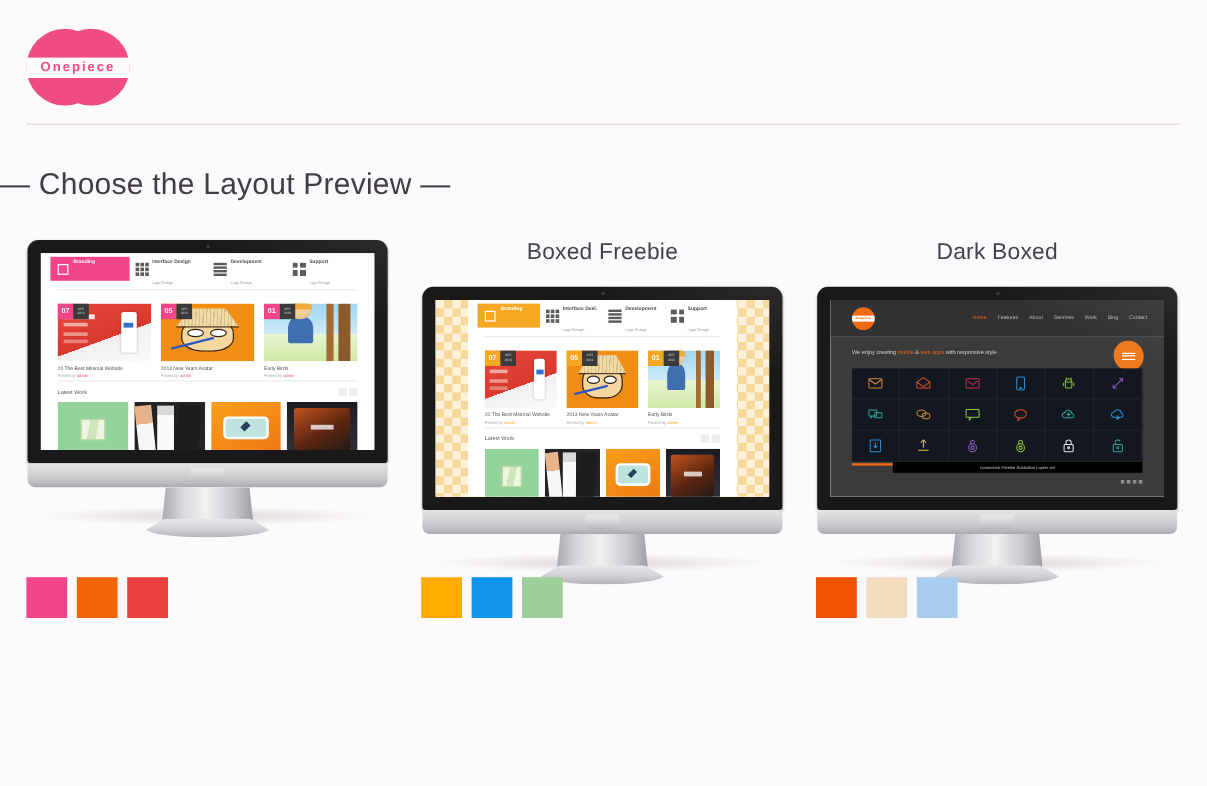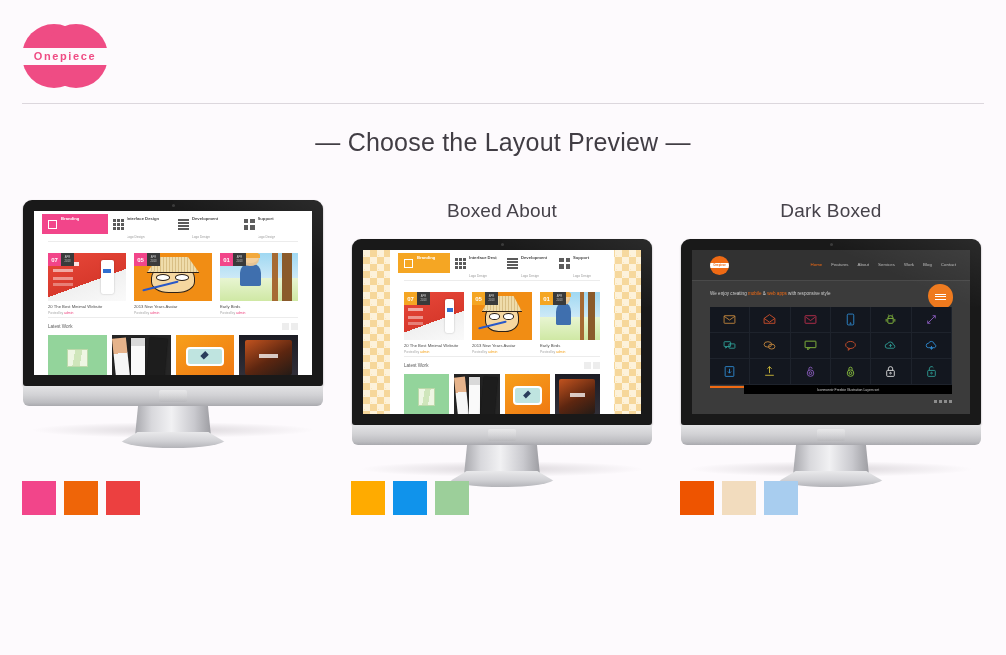--- a/index.html
+++ b/index.html
@@ -28,22 +28,22 @@
     font-size: 11px; font-weight: bold; letter-spacing: 1.6px;
     color: #ef4c84; line-height: 1;
   }
   #header-divider {
     position: absolute; left: 22px; top: 103px; width: 962px; height: 1px;
     background: #dcd7dd;
   }
 
   
   #page-title {
-    position: absolute; left: 0; top: 128px; width: 1006px;
-    text-align: center; font-size: 25px; font-weight: 300;
+    position: absolute; left: 0; top: 140px; width: 1006px;
+    text-align: left; font-size: 25px; font-weight: 300;
     color: #413d44; letter-spacing: .2px;
   }
 
   
   .column { position: absolute; top: 200px; width: 330px; }
   #col-0 { left: 8px; }
   #col-1 { left: 337px; }
   #col-2 { left: 666px; }
   .col-title {
     text-align: center; font-size: 19px; font-weight: 300;
@@ -509,21 +509,21 @@
     <div class="base"></div>
   </div>
   <div class="swatches">
     <div class="swatch" style="background:#f2458a"></div>
     <div class="swatch" style="background:#ef6508"></div>
     <div class="swatch" style="background:#ec4040"></div>
   </div>
 </div>
 
 <div class="column" id="col-1">
-  <div class="col-title">Boxed About</div>
+  <div class="col-title">Boxed Freebie</div>
   <div class="monitor">
     <div class="monitor-shadow"></div>
     <div class="bezel">
       <div class="camera"></div>
       <div class="screen">
         <div class="site boxed">
           <div class="boxed-bg"></div>
           <div class="boxed-inner site-inner">
             <div class="nav">
               <div class="nav-item active" style="background:#f5a623">

